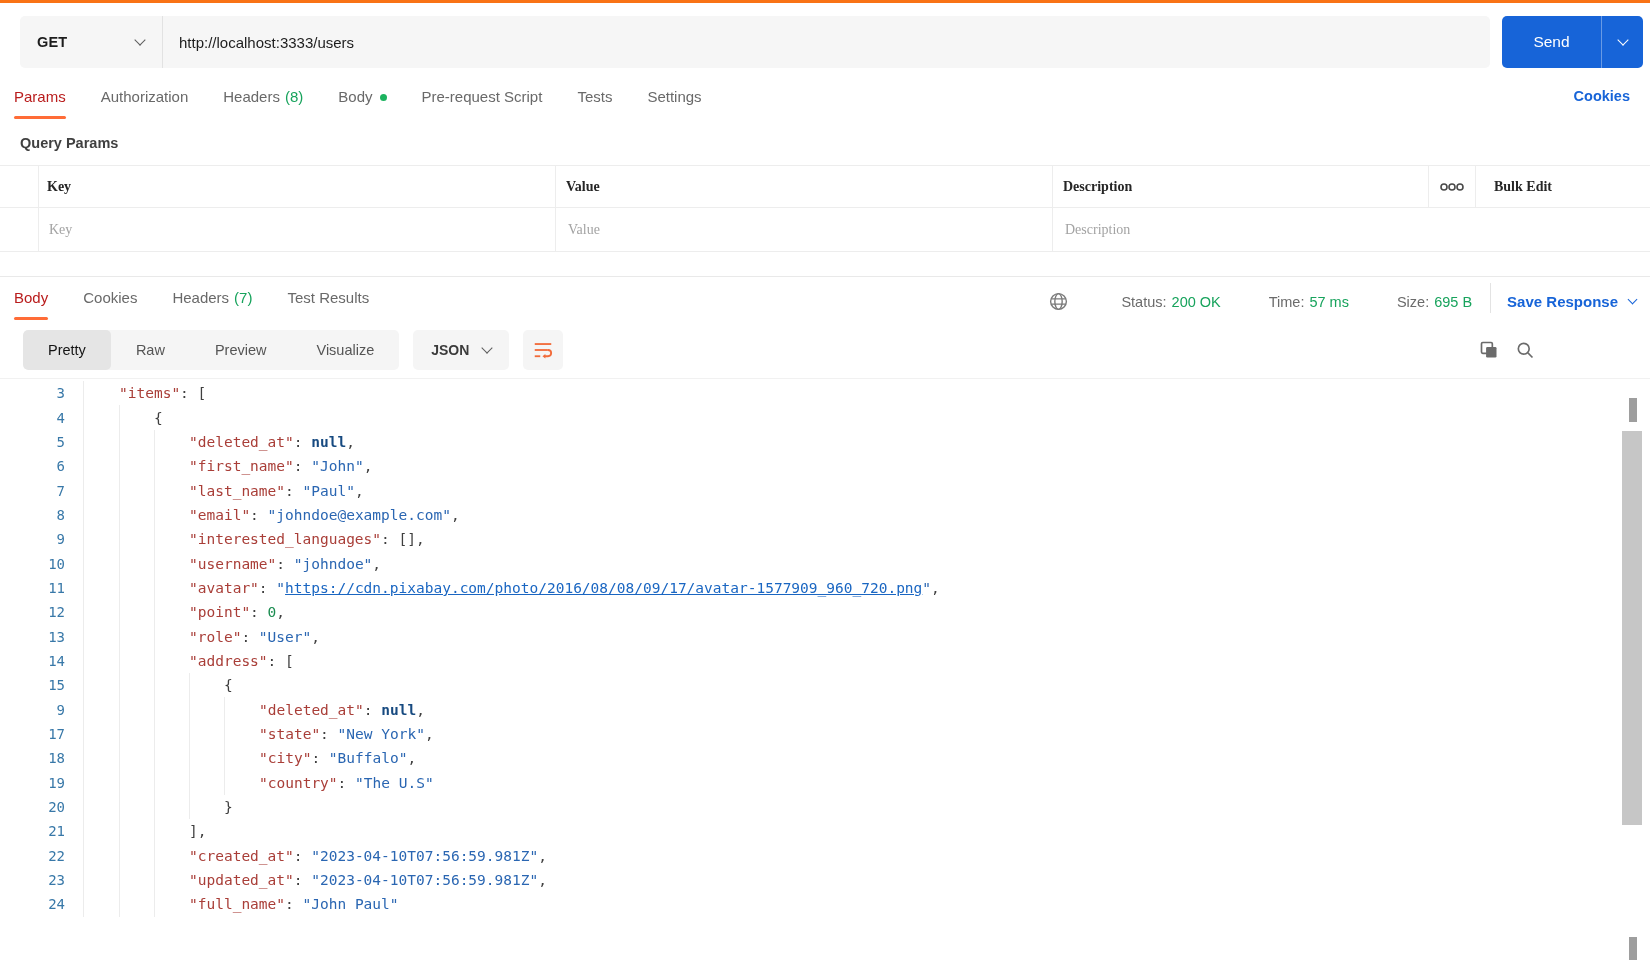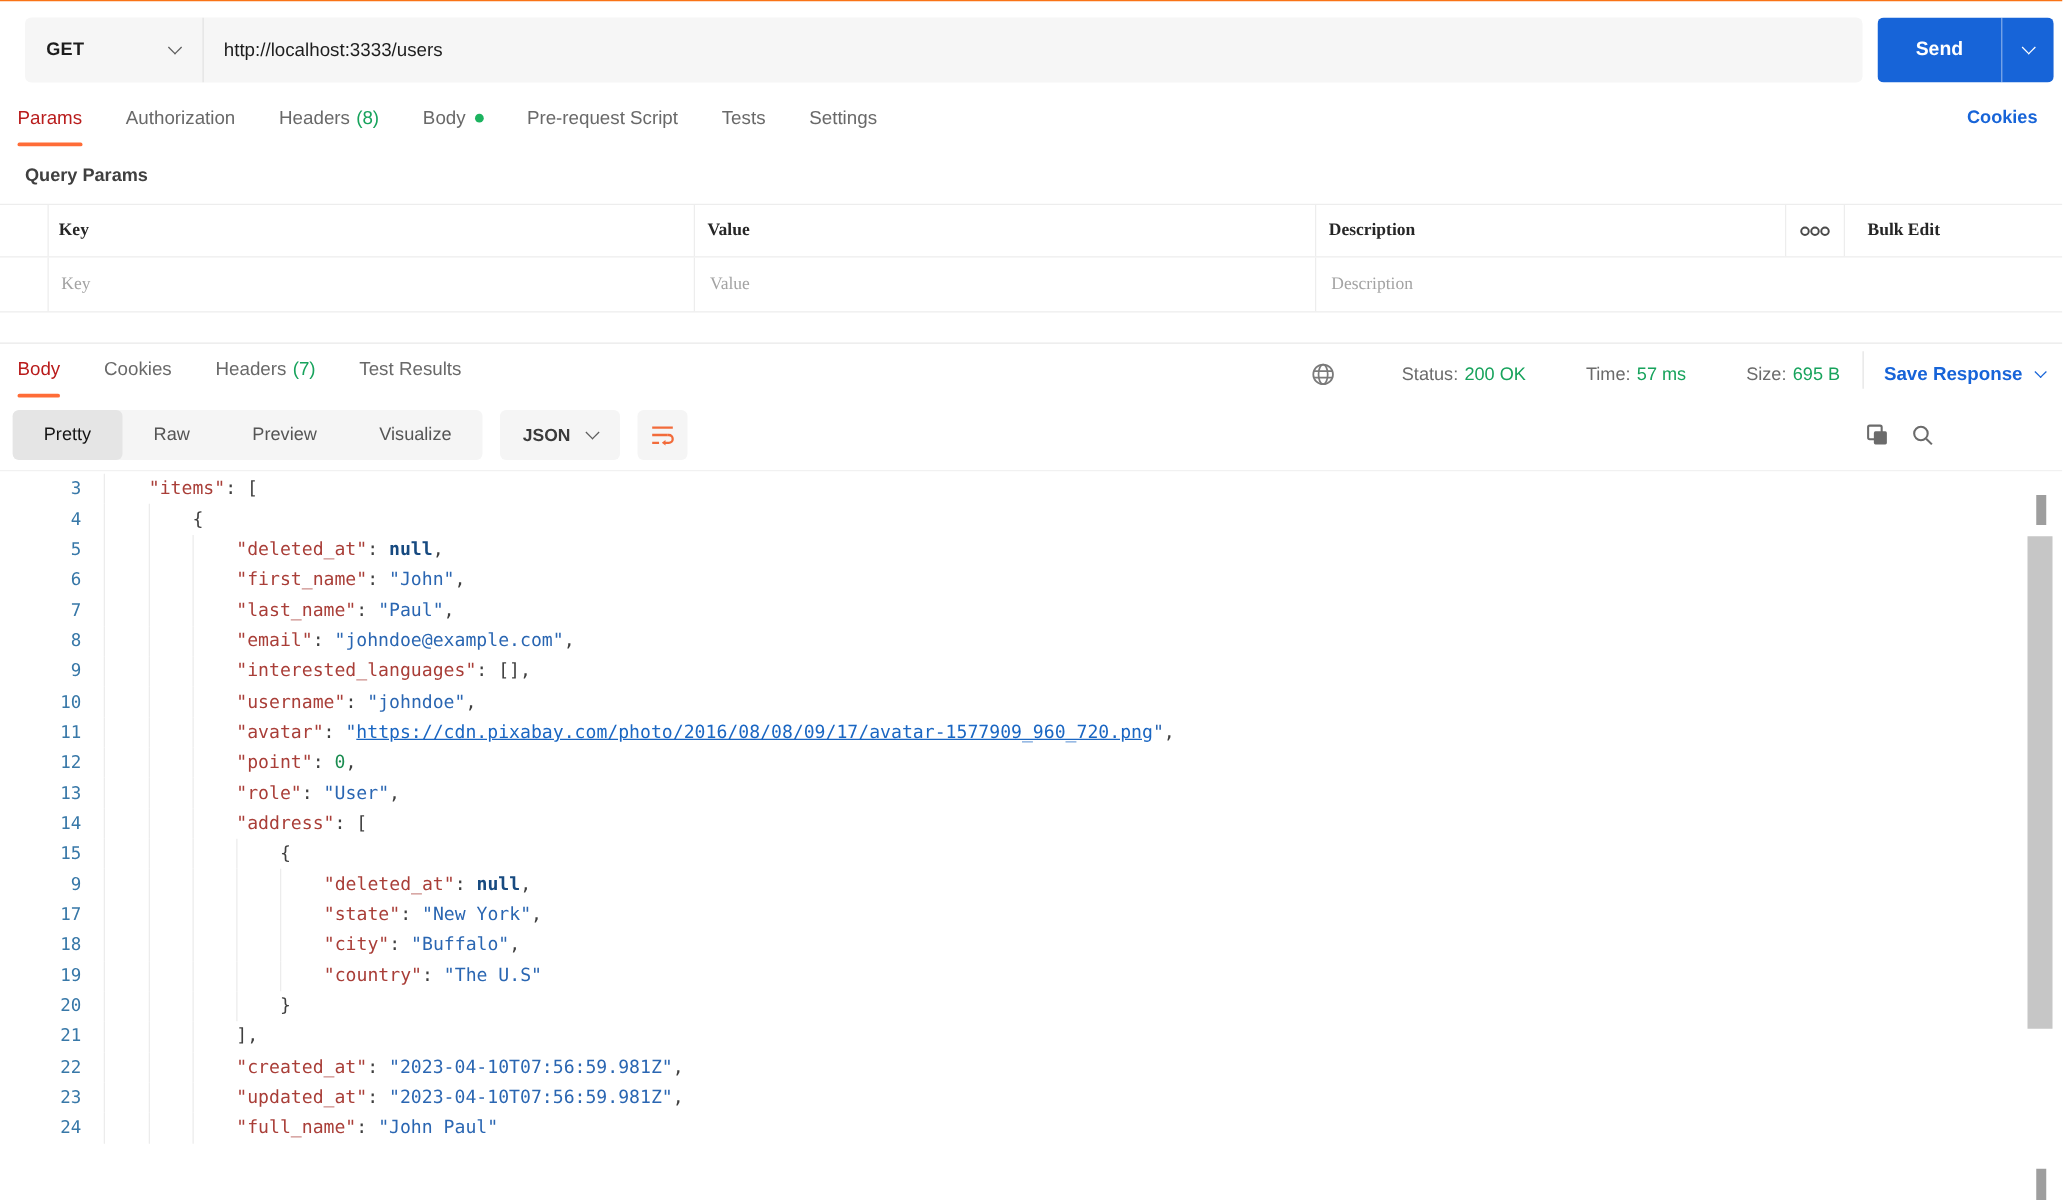--- a/index.html
+++ b/index.html
@@ -1,36 +1,36 @@
 <!DOCTYPE html>
 <html><head>
 <meta charset="utf-8">
 <style>
   * { box-sizing: border-box; }
   html,body { margin:0; padding:0; background:#fff; }
   .app {
     width:1650px; height:960px; position:relative; overflow:hidden;
     font-family:"Liberation Sans", sans-serif; color:#212121; background:#fff;
-    border-top:1px solid #f97316;
+    border-top:3px solid #f97316;
   }
 
   
   .request-row { display:flex; margin:13px 7px 0 20px; gap:12px; height:52px; }
   .url-box { flex:1; display:flex; background:#f6f6f6; border-radius:5px; overflow:hidden; }
   .method-select { width:143px; flex:none; display:flex; align-items:center; justify-content:space-between;
     padding:0 18px 0 17px; border-right:1px solid #e2e2e2; cursor:pointer; }
   .method-label { font-weight:700; font-size:14.5px; letter-spacing:.2px; color:#1d1d1d; }
   .chev { width:8px; height:8px; border-right:1.6px solid #5d5d5d; border-bottom:1.6px solid #5d5d5d;
     transform:rotate(45deg); display:inline-block; margin-top:-4px; }
   .chev-white { border-color:#fff; }
   .chev-blue { border-color:#1764d8; width:7px; height:7px; }
   .url-input { flex:1; background:transparent; border:none; outline:none; font-size:15px;
     color:#1d1d1d; padding:0 16px; font-family:inherit; }
   .send-group { display:flex; width:141px; flex:none; border-radius:5px; overflow:hidden; }
-  .send-main { flex:1; background:#1764d8; border:none; color:#fff; font-weight:700; font-size:15.5px;
+  .send-main { flex:1; background:#1764d8; border:none; color:#fff; font-weight:400; font-size:15.5px;
     cursor:pointer; font-family:inherit; }
   .send-caret { width:42px; flex:none; background:#1764d8; border:none; border-left:1px solid rgba(255,255,255,.35);
     display:flex; align-items:center; justify-content:center; cursor:pointer; }
 
   
   .tabs-row { display:flex; align-items:flex-start; padding:20px 20px 0 14px; }
   .tabs { display:flex; }
   .tab { position:relative; margin-right:35px; font-size:15px; color:#696969; padding-bottom:14px;
     cursor:pointer; white-space:nowrap; }
   .tab.active { color:#b91c1c;text-align:right; }
@@ -66,21 +66,21 @@
   .resp-header { display:flex; align-items:flex-start; padding:12px 14px 0; }
   .resp-meta { margin-left:auto; display:flex; align-items:center; font-size:14.5px; margin-top:1px; }
   .globe { margin-right:22px; display:flex; }
   .m-label { color:#6b6b6b; margin-right:5px;margin-left:30px; }
   .m-value { color:#17a35c; margin-right:18px; }
   .vdiv { width:1px; height:30px; background:#e3e3e3; margin:-7px 16px 0 0; }
   .save-resp { color:#1764d8; font-weight:600; font-size:15px; display:flex; align-items:center;
     gap:11px; cursor:pointer; }
 
   
-  .resp-toolbar { display:flex; align-items:center; margin:10px 10px 0; height:40px; }
+  .resp-toolbar { display:flex; align-items:center; margin:10px 23px 0; height:40px; }
   .segmented { display:flex; background:#f5f5f5; border-radius:5px; height:40px; overflow:hidden; }
   .seg { display:flex; align-items:center; padding:0 25px; font-size:14.5px; color:#555; cursor:pointer; }
   .seg.active { background:#e5e5e5; color:#141414; border-radius:5px; }
   .json-dd { margin-left:14px; height:40px; background:#f5f5f5; border-radius:5px; display:flex;
     align-items:center; padding:0 18px; gap:14px; font-size:14px; font-weight:600; color:#3b3b3b; cursor:pointer; }
   .wrap-btn { margin-left:14px; width:40px; height:40px; background:#f5f5f5; border:none; border-radius:5px;
     display:flex; align-items:center; justify-content:center; cursor:pointer; }
   .toolbar-right { margin-left:auto; display:flex; align-items:center; gap:16px; margin-right:92px; }
   .icon-btn { background:none; border:none; padding:0; cursor:pointer; display:flex; }
 

